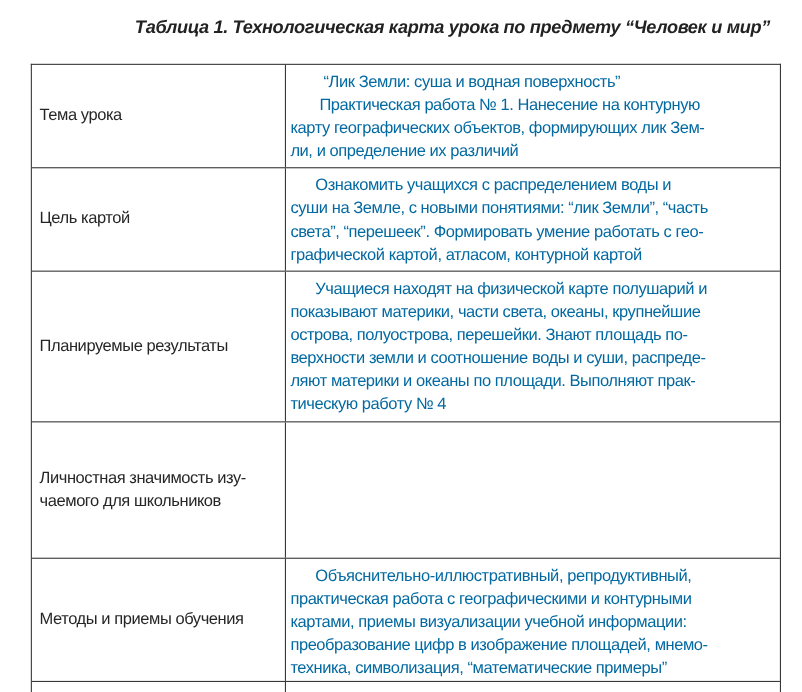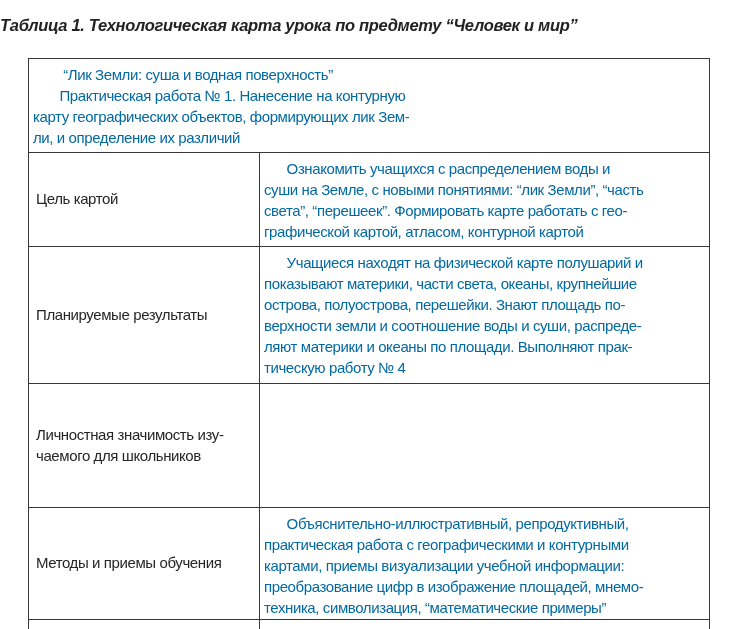--- a/index.html
+++ b/index.html
@@ -10,21 +10,21 @@
     background: #ffffff;
     overflow: hidden;
     font-family: "Liberation Sans", sans-serif;
     color: #262626;
   }
   .doc-title {
     position: absolute;
     left: 0;
     top: 16px;
     width: 700px;
-    text-align: left;
+    text-align: right;
     font-weight: bold;
     font-style: italic;
     font-size: 16.5px;
     letter-spacing: -0.3px;
     color: #222222;
     white-space: nowrap;
   }
   .lesson-table {
     position: absolute;
     left: 28px;
@@ -76,31 +76,32 @@
 </head>
 <body>
 
 <div class="page">
 
   <div class="doc-title">Таблица 1. Технологическая карта урока по предмету “Человек и мир”</div>
 
   <div class="lesson-table">
 
     <div class="trow h94">
+      <div class="cell-label">Тема урока</div>
       <div class="cell-content">        “Лик Земли: суша и водная поверхность”
        Практическая работа № 1. Нанесение на контурную
 карту географических объектов, формирующих лик Зем-
 ли, и определение их различий</div>
     </div>
 
     <div class="trow h94">
       <div class="cell-label">Цель картой</div>
       <div class="cell-content">      Ознакомить учащихся с распределением воды и
 суши на Земле, с новыми понятиями: “лик Земли”, “часть
-света”, “перешеек”. Формировать карте работать с гео-
+света”, “перешеек”. Формировать умение работать с гео-
 графической картой, атласом, контурной картой</div>
     </div>
 
     <div class="trow h137">
       <div class="cell-label">Планируемые результаты</div>
       <div class="cell-content">      Учащиеся находят на физической карте полушарий и
 показывают материки, части света, океаны, крупнейшие
 острова, полуострова, перешейки. Знают площадь по-
 верхности земли и соотношение воды и суши, распреде-
 ляют материки и океаны по площади. Выполняют прак-

